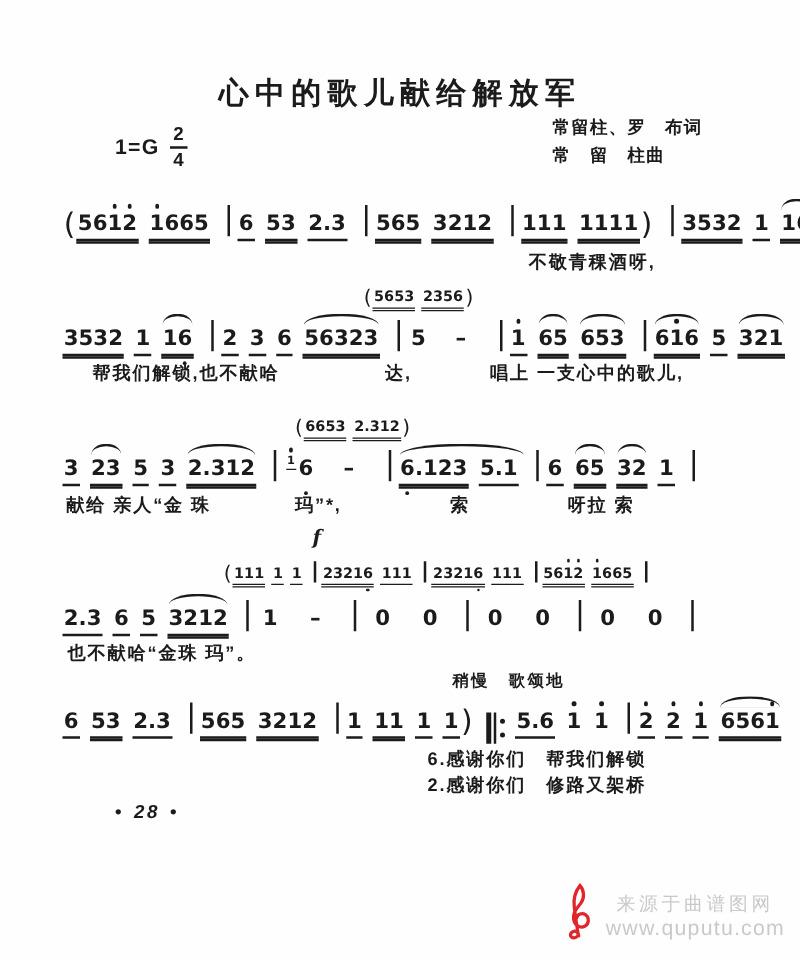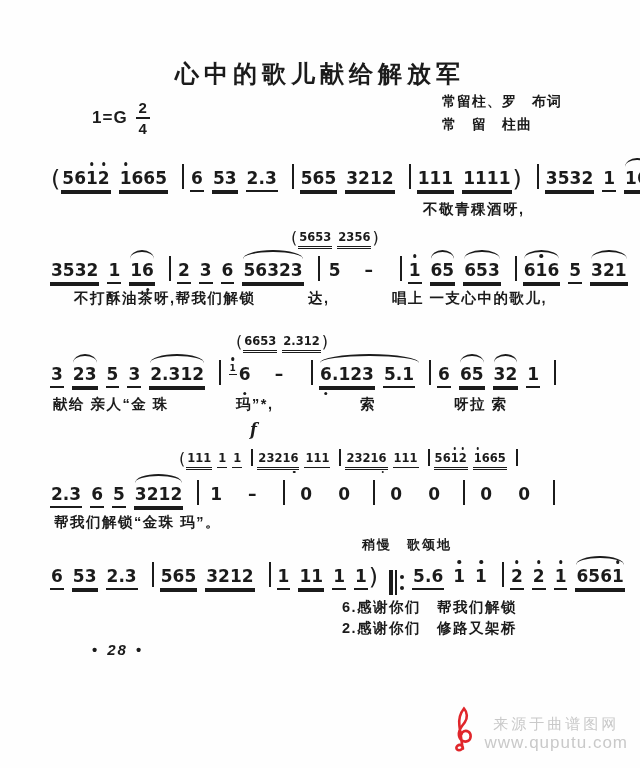--- a/index.html
+++ b/index.html
@@ -80,37 +80,37 @@
 
 
   <div id="music">
       <div class="mline" style="top: 164px;">
         <div class="note-row"><span class="grp"><span class="paren">(</span><span class="dg u2"><span class="ch">5</span><span class="ch">6</span><span class="ch da">1</span><span class="ch da">2</span></span></span><span class="grp"><span class="dg u2"><span class="ch da">1</span><span class="ch">6</span><span class="ch">6</span><span class="ch">5</span></span></span><span class="bar"></span><span class="grp"><span class="dg u1"><span class="ch">6</span></span></span><span class="grp"><span class="dg u2"><span class="ch">5</span><span class="ch">3</span></span></span><span class="grp"><span class="dg u1"><span class="ch">2</span><span class="ch">.</span><span class="ch">3</span></span></span><span class="bar"></span><span class="grp"><span class="dg u2"><span class="ch">5</span><span class="ch">6</span><span class="ch">5</span></span></span><span class="grp"><span class="dg u2"><span class="ch">3</span><span class="ch">2</span><span class="ch">1</span><span class="ch">2</span></span></span><span class="bar"></span><span class="grp"><span class="dg u2"><span class="ch">1</span><span class="ch">1</span><span class="ch">1</span></span></span><span class="grp"><span class="dg u2"><span class="ch">1</span><span class="ch">1</span><span class="ch">1</span><span class="ch">1</span></span><span class="paren">)</span></span><span class="bar"></span><span class="grp"><span class="dg u2"><span class="ch">3</span><span class="ch"> </span><span class="ch">5</span><span class="ch"> </span><span class="ch">3</span><span class="ch"> </span><span class="ch">2</span></span></span><span class="grp"><span class="dg u1"><span class="ch">1</span></span></span><span class="grp"><span class="dg u2"><span class="ch">1</span><span class="ch db">6</span><span class="slur"></span></span></span></div>
         <div class="lyric" style="left: 373px; top: 36px;">不敬青稞酒呀,</div>
       </div>
       <div class="mline" style="top: 256px;">
         <div class="small-row" style="left: 240px; top: -28px;"><span class="grp"><span class="paren">(</span><span class="dg u2"><span class="ch">5</span><span class="ch">6</span><span class="ch">5</span><span class="ch">3</span></span></span><span class="grp"><span class="dg u2"><span class="ch">2</span><span class="ch">3</span><span class="ch">5</span><span class="ch">6</span></span><span class="paren">)</span></span></div>
         <div class="note-row"><span class="grp"><span class="dg u2"><span class="ch">3</span><span class="ch"> </span><span class="ch">5</span><span class="ch"> </span><span class="ch">3</span><span class="ch"> </span><span class="ch">2</span></span></span><span class="grp"><span class="dg u1"><span class="ch">1</span></span></span><span class="grp"><span class="dg u2"><span class="ch">1</span><span class="ch db">6</span><span class="slur"></span></span></span><span class="bar"></span><span class="grp"><span class="dg u1"><span class="ch">2</span></span></span><span class="grp"><span class="dg u1"><span class="ch">3</span></span></span><span class="grp"><span class="dg u1"><span class="ch">6</span></span></span><span class="grp"><span class="dg u2"><span class="ch">5</span><span class="ch">6</span><span class="ch">3</span><span class="ch">2</span><span class="ch">3</span><span class="slur"></span></span></span><span class="bar"></span><span class="grp" style="min-width: 18px;"><span class="dg u0"><span class="ch">5</span></span></span><span class="grp" style="min-width: 34px;"><span class="dg u0"><span class="ch">–</span></span></span><span class="bar"></span><span class="grp"><span class="dg u1"><span class="ch da">1</span></span></span><span class="grp"><span class="dg u2"><span class="ch">6</span><span class="ch">5</span><span class="slur"></span></span></span><span class="grp"><span class="dg u2"><span class="ch">6</span><span class="ch">5</span><span class="ch">3</span><span class="slur"></span></span></span><span class="bar"></span><span class="grp"><span class="dg u2"><span class="ch">6</span><span class="ch da">1</span><span class="ch">6</span><span class="slur"></span></span></span><span class="grp"><span class="dg u1"><span class="ch">5</span></span></span><span class="grp"><span class="dg u2"><span class="ch">3</span><span class="ch">2</span><span class="ch">1</span><span class="slur"></span></span></span></div>
-        <div class="lyric" style="left: 24px; top: 33px;">不打酥油茶呀,帮我们解锁</div>
+        <div class="lyric" style="left: 24px; top: 33px;">帮我们解锁,也不献哈</div>
         <div class="lyric" style="left: 258px; top: 33px;">达,</div>
         <div class="lyric" style="left: 342px; top: 33px;">唱上 一支心中的歌儿,</div>
       </div>
       <div class="mline" style="top: 360px;">
         <div class="small-row" style="left: 185px; top: -28px;"><span class="grp"><span class="paren">(</span><span class="dg u2"><span class="ch">6</span><span class="ch">6</span><span class="ch">5</span><span class="ch">3</span></span></span><span class="grp"><span class="dg u2"><span class="ch">2</span><span class="ch">.</span><span class="ch">3</span><span class="ch">1</span><span class="ch">2</span></span><span class="paren">)</span></span></div>
         <div class="note-row"><span class="grp"><span class="dg u1"><span class="ch">3</span></span></span><span class="grp"><span class="dg u2"><span class="ch">2</span><span class="ch">3</span><span class="slur"></span></span></span><span class="grp"><span class="dg u1"><span class="ch">5</span></span></span><span class="grp"><span class="dg u1"><span class="ch">3</span></span></span><span class="grp"><span class="dg u2"><span class="ch">2</span><span class="ch">.</span><span class="ch">3</span><span class="ch">1</span><span class="ch">2</span><span class="slur"></span></span></span><span class="bar"></span><span class="grp" style="min-width: 26px;"><span class="orn"><span class="ch da">1</span></span><span class="dg u0"><span class="ch db">6</span></span></span><span class="grp" style="min-width: 36px;"><span class="dg u0"><span class="ch">–</span></span></span><span class="bar"></span><span class="grp"><span class="dg u2"><span class="ch db">6</span><span class="ch">.</span><span class="ch">1</span><span class="ch">2</span><span class="ch">3</span><span class="slur long"></span></span></span><span class="grp"><span class="dg u1"><span class="ch">5</span><span class="ch">.</span><span class="ch">1</span></span></span><span class="bar"></span><span class="grp"><span class="dg u1"><span class="ch">6</span></span></span><span class="grp"><span class="dg u2"><span class="ch">6</span><span class="ch">5</span><span class="slur"></span></span></span><span class="grp"><span class="dg u2"><span class="ch">3</span><span class="ch">2</span><span class="slur"></span></span></span><span class="grp"><span class="dg u1"><span class="ch">1</span></span></span><span class="bar"></span></div>
         <div class="lyric" style="left: 3px; top: 35px;">献给 亲人“金 珠</div>
         <div class="lyric" style="left: 186px; top: 35px;">玛”*,</div>
         <div class="lyric" style="left: 310px; top: 35px;">索</div>
         <div class="lyric" style="left: 404px; top: 35px;">呀拉 索</div>
       </div>
       <div class="mline" style="top: 480px;">
         <div class="small-row" style="left: 128px; top: -31px;"><span class="grp"><span class="paren">(</span><span class="dg u2"><span class="ch">1</span><span class="ch">1</span><span class="ch">1</span></span></span><span class="grp"><span class="dg u1"><span class="ch">1</span></span></span><span class="grp"><span class="dg u1"><span class="ch">1</span></span></span><span class="bar"></span><span class="grp"><span class="dg u2"><span class="ch">2</span><span class="ch">3</span><span class="ch">2</span><span class="ch">1</span><span class="ch db">6</span></span></span><span class="grp"><span class="dg u1"><span class="ch">1</span><span class="ch">1</span><span class="ch">1</span></span></span><span class="bar"></span><span class="grp"><span class="dg u2"><span class="ch">2</span><span class="ch">3</span><span class="ch">2</span><span class="ch">1</span><span class="ch db">6</span></span></span><span class="grp"><span class="dg u1"><span class="ch">1</span><span class="ch">1</span><span class="ch">1</span></span></span><span class="bar"></span><span class="grp"><span class="dg u2"><span class="ch">5</span><span class="ch">6</span><span class="ch da">1</span><span class="ch da">2</span></span></span><span class="grp"><span class="dg u2"><span class="ch da">1</span><span class="ch">6</span><span class="ch">6</span><span class="ch">5</span></span></span><span class="bar"></span></div>
         <div class="ann dyn" style="left: 200px; top: -60px;">f</div>
         <div class="note-row"><span class="grp"><span class="dg u1"><span class="ch">2</span><span class="ch">.</span><span class="ch">3</span></span></span><span class="grp"><span class="dg u1"><span class="ch">6</span></span></span><span class="grp"><span class="dg u1"><span class="ch">5</span></span></span><span class="grp"><span class="dg u2"><span class="ch">3</span><span class="ch">2</span><span class="ch">1</span><span class="ch">2</span><span class="slur"></span></span></span><span class="bar"></span><span class="grp" style="min-width: 22px;"><span class="dg u0"><span class="ch">1</span></span></span><span class="grp" style="min-width: 34px;"><span class="dg u0"><span class="ch">–</span></span></span><span class="bar"></span><span class="grp" style="min-width: 30px;"><span class="dg u0"><span class="ch">0</span></span></span><span class="grp" style="min-width: 30px;"><span class="dg u0"><span class="ch">0</span></span></span><span class="bar"></span><span class="grp" style="min-width: 30px;"><span class="dg u0"><span class="ch">0</span></span></span><span class="grp" style="min-width: 30px;"><span class="dg u0"><span class="ch">0</span></span></span><span class="bar"></span><span class="grp" style="min-width: 30px;"><span class="dg u0"><span class="ch">0</span></span></span><span class="grp" style="min-width: 30px;"><span class="dg u0"><span class="ch">0</span></span></span><span class="bar"></span></div>
-        <div class="lyric" style="left: 4px; top: 33px;">帮我们解锁“金珠 玛”。</div>
+        <div class="lyric" style="left: 4px; top: 33px;">也不献哈“金珠 玛”。</div>
       </div>
       <div class="mline" style="top: 562px;">
         <div class="ann" style="left: 312px; top: -26px;">稍慢　歌颂地</div>
         <div class="note-row"><span class="grp"><span class="dg u1"><span class="ch">6</span></span></span><span class="grp"><span class="dg u2"><span class="ch">5</span><span class="ch">3</span></span></span><span class="grp"><span class="dg u1"><span class="ch">2</span><span class="ch">.</span><span class="ch">3</span></span></span><span class="bar"></span><span class="grp"><span class="dg u2"><span class="ch">5</span><span class="ch">6</span><span class="ch">5</span></span></span><span class="grp"><span class="dg u2"><span class="ch">3</span><span class="ch">2</span><span class="ch">1</span><span class="ch">2</span></span></span><span class="bar"></span><span class="grp"><span class="dg u1"><span class="ch">1</span></span></span><span class="grp"><span class="dg u2"><span class="ch">1</span><span class="ch">1</span></span></span><span class="grp"><span class="dg u1"><span class="ch">1</span></span></span><span class="grp"><span class="dg u1"><span class="ch">1</span></span><span class="paren">)</span></span><span class="rep"><i class="thick"></i><i class="thin"></i><i class="dots"><b></b><b></b></i></span><span class="grp"><span class="dg u1"><span class="ch">5</span><span class="ch">.</span><span class="ch">6</span></span></span><span class="grp"><span class="dg u0"><span class="ch da">1</span></span></span><span class="grp"><span class="dg u0"><span class="ch da">1</span></span></span><span class="bar"></span><span class="grp"><span class="dg u1"><span class="ch da">2</span></span></span><span class="grp"><span class="dg u1"><span class="ch da">2</span></span></span><span class="grp"><span class="dg u1"><span class="ch da">1</span></span></span><span class="grp"><span class="dg u2"><span class="ch">6</span><span class="ch">5</span><span class="ch">6</span><span class="ch da">1</span><span class="slur"></span></span></span></div>
         <div class="lyric" style="left: 292px; top: 36px;">6.感谢你们　帮我们解锁</div>
         <div class="lyric" style="left: 292px; top: 57px;">2.感谢你们　修路又架桥</div>
       </div>
     </div>
 
   <div class="footer">

